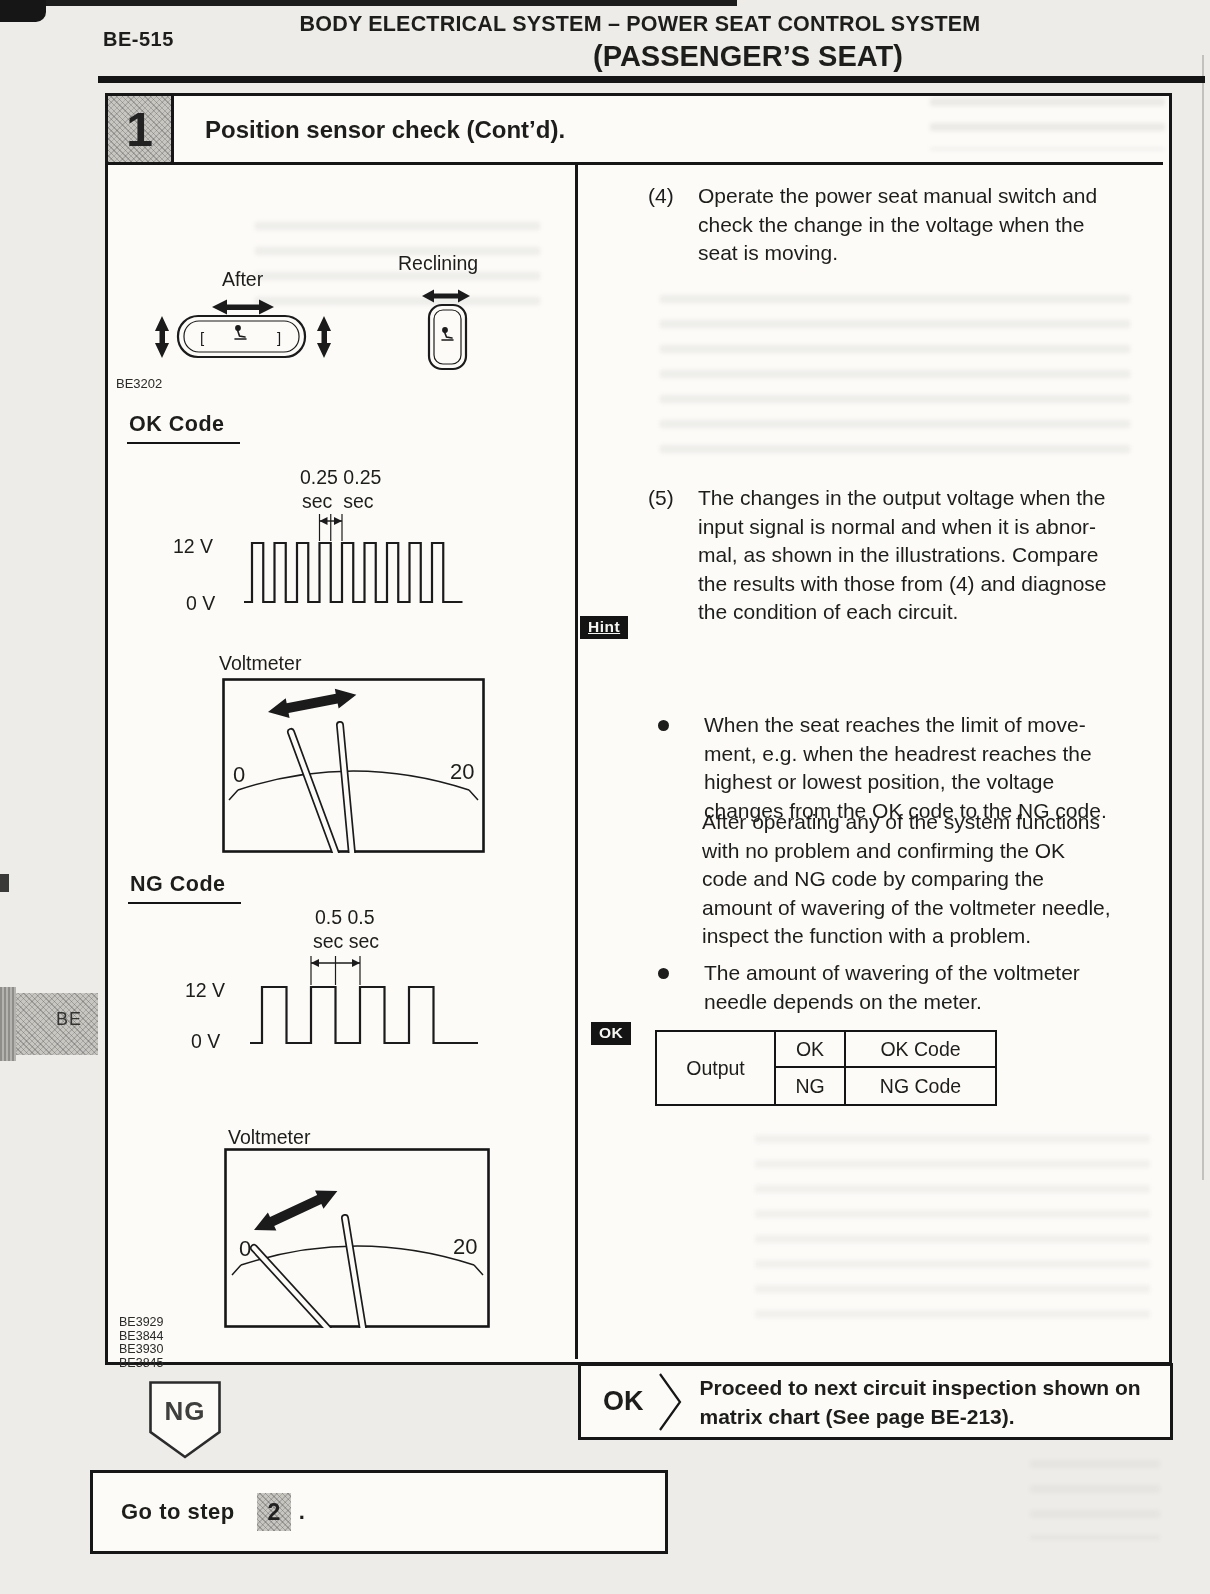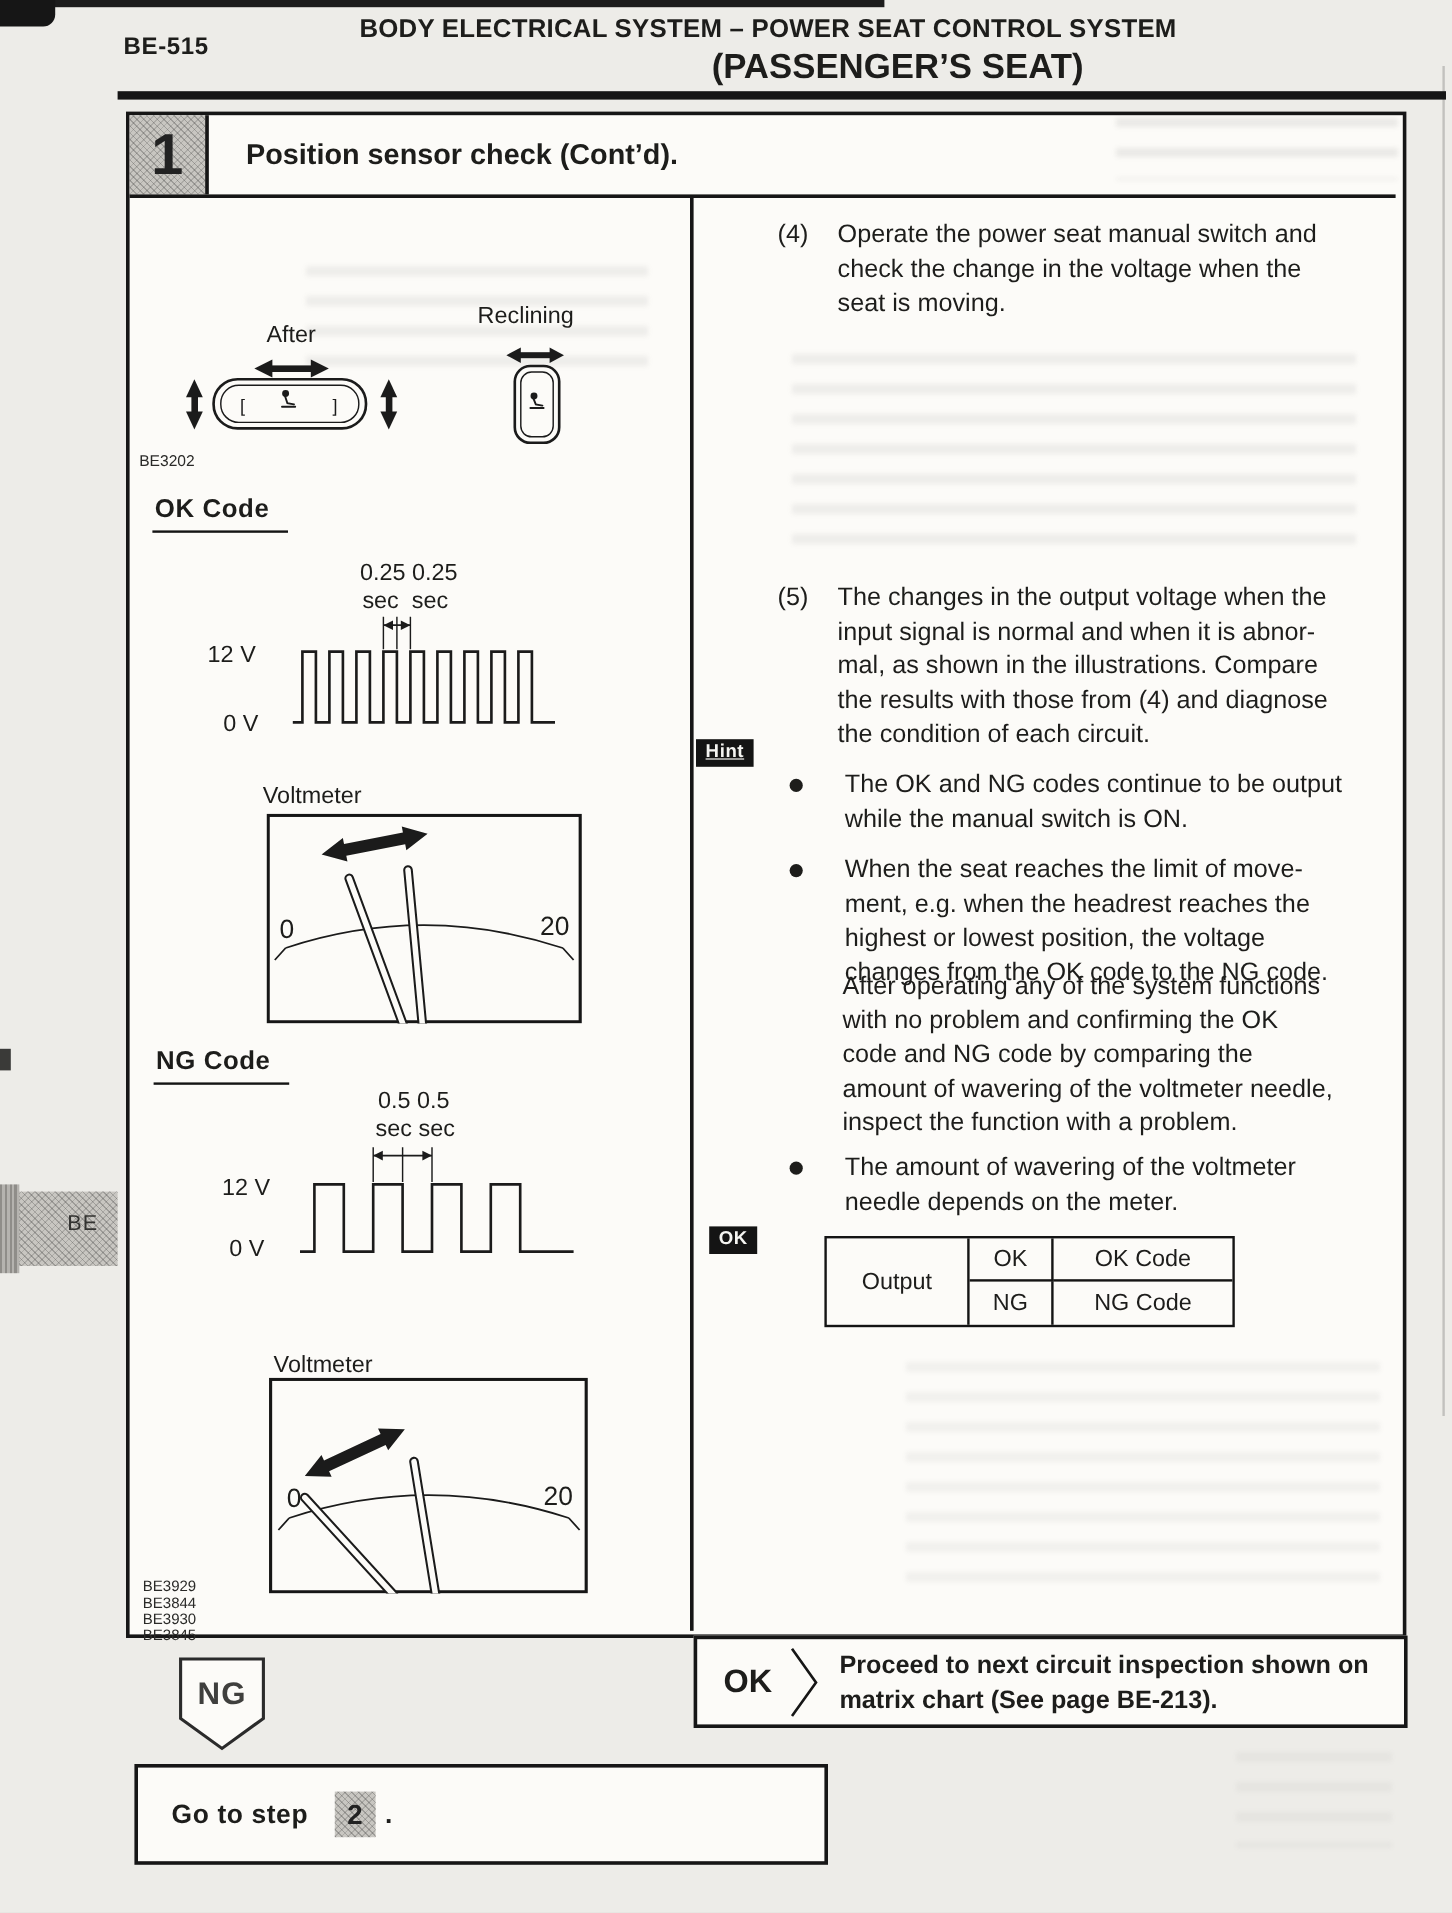--- a/index.html
+++ b/index.html
@@ -12,21 +12,21 @@
   .b{font-weight:bold;}
   .body-txt{font-size:21px;line-height:28.5px;}
   .fig-lbl{font-size:19.5px;}
   .small-code{font-size:12.5px;line-height:13.5px;color:#2a2a28;}
   .badge{position:absolute;background:#141414;color:#f5f5f2;font-weight:bold;font-size:15.5px;padding:2px 8px 3px 8px;letter-spacing:.5px;}
   .hatch{background-color:#c8c6c1;background-image:repeating-linear-gradient(45deg, rgba(50,50,50,.28) 0 1px, transparent 1px 4px),repeating-linear-gradient(-45deg, rgba(50,50,50,.18) 0 1px, transparent 1px 4px);}
   .ghost{position:absolute;filter:blur(2px);opacity:.5;transform:scaleX(-1);background-image:repeating-linear-gradient(180deg, rgba(110,110,108,.20) 0 8px, transparent 8px 25px);}
   .step{position:absolute;display:grid;grid-template-columns:50px 1fr;width:487px;}
   .hint-item{position:absolute;display:flex;width:487px;}
   .dot{width:11px;height:11px;border-radius:50%;background:#1d1d1b;margin:9px 35px 0 2px;flex:none;}
-  .res-table{position:absolute;left:655px;top:1030px;width:338px;height:72px;border:2.5px solid #141414;background:#fcfbf8;display:grid;grid-template-columns:119px 70px 1fr;grid-template-rows:1fr 1fr;font-size:19.5px;margin-left:32px;}
+  .res-table{position:absolute;left:655px;top:1030px;width:338px;height:72px;border:2.5px solid #141414;background:#fcfbf8;display:grid;grid-template-columns:119px 70px 1fr;grid-template-rows:1fr 1fr;font-size:19.5px;}
   .res-table div{display:flex;align-items:center;justify-content:center;}
   .c-output{grid-row:1/3;border-right:2.5px solid #141414;}
   .c-ok{border-right:2.5px solid #141414;border-bottom:2.5px solid #141414;}
   .c-okcode{border-bottom:2.5px solid #141414;}
   .c-ng{border-right:2.5px solid #141414;}
   .underline-h{display:inline-block;font-size:21.5px;font-weight:bold;border-bottom:2.5px solid #141414;padding:0 16px 5px 2px;letter-spacing:.5px;}
   .chip{display:inline-flex;align-items:center;justify-content:center;width:34px;height:38px;font-size:23px;font-weight:bold;color:#222;}
   svg{display:block;}
 </style>
 </head>
@@ -194,25 +194,20 @@
     <span>(5)</span>
     <span class="ml">The changes in the output voltage when the
 input signal is normal and when it is abnor-
 mal, as shown in the illustrations. Compare
 the results with those from (4) and diagnose
 the condition of each circuit.</span>
   </div>
 
   <div class="badge" style="left:580px;top:616px;text-decoration:underline;">Hint</div>
 
-  <div class="hint-item body-txt" style="left:656px;top:640px;">
-    <span class="dot"></span>
-    <span class="ml">The OK and NG codes continue to be output
-while the manual switch is ON.</span>
-  </div>
 
   <div class="hint-item body-txt" style="left:656px;top:711px;">
     <span class="dot"></span>
     <span class="ml">When the seat reaches the limit of move-
 ment, e.g. when the headrest reaches the
 highest or lowest position, the voltage
 changes from the OK code to the NG code.</span>
   </div>
 
   <div class="abs body-txt ml" style="left:702px;top:808px;width:443px;">After operating any of the system functions
@@ -244,21 +239,21 @@
     </svg>
     <span class="b ml" style="font-size:21px;line-height:29px;margin-left:16px;">Proceed to next circuit inspection shown on
 matrix chart (See page BE-213).</span>
   </div>
 
   <svg class="abs" style="left:148px;top:1380px;" width="74" height="80" viewBox="0 0 74 80">
     <polygon points="2.5,2.5 71.5,2.5 71.5,52 37,77 2.5,52" fill="#fcfbf8" stroke="#2b2b2b" stroke-width="2.6"></polygon>
   </svg>
   <div class="abs b" style="left:148px;top:1396px;width:74px;text-align:center;font-size:26px;color:#3f3f3d;letter-spacing:1px;">NG</div>
 
-  <div class="bx" style="left:112px;top:1470px;width:572px;height:78px;display:flex;align-items:center;text-align:center;">
+  <div class="bx" style="left:90px;top:1470px;width:572px;height:78px;display:flex;align-items:center;text-align:center;">
     <span class="b" style="font-size:22px;margin-left:28px;letter-spacing:.5px;">Go to step</span>
     <span class="chip hatch" style="margin-left:22px;">2</span>
     <span class="b" style="font-size:22px;margin-left:8px;">.</span>
   </div>
 
   <div class="abs hatch" style="left:0;top:993px;width:98px;height:62px;">
     <div class="abs" style="left:0;top:-6px;width:16px;height:74px;background:repeating-linear-gradient(90deg,#8f8d89 0 2px,#b5b3af 2px 4px);"></div>
     <div class="abs" style="right:16px;top:16px;font-size:18px;color:#333331;letter-spacing:1px;">BE</div>
   </div>
 

